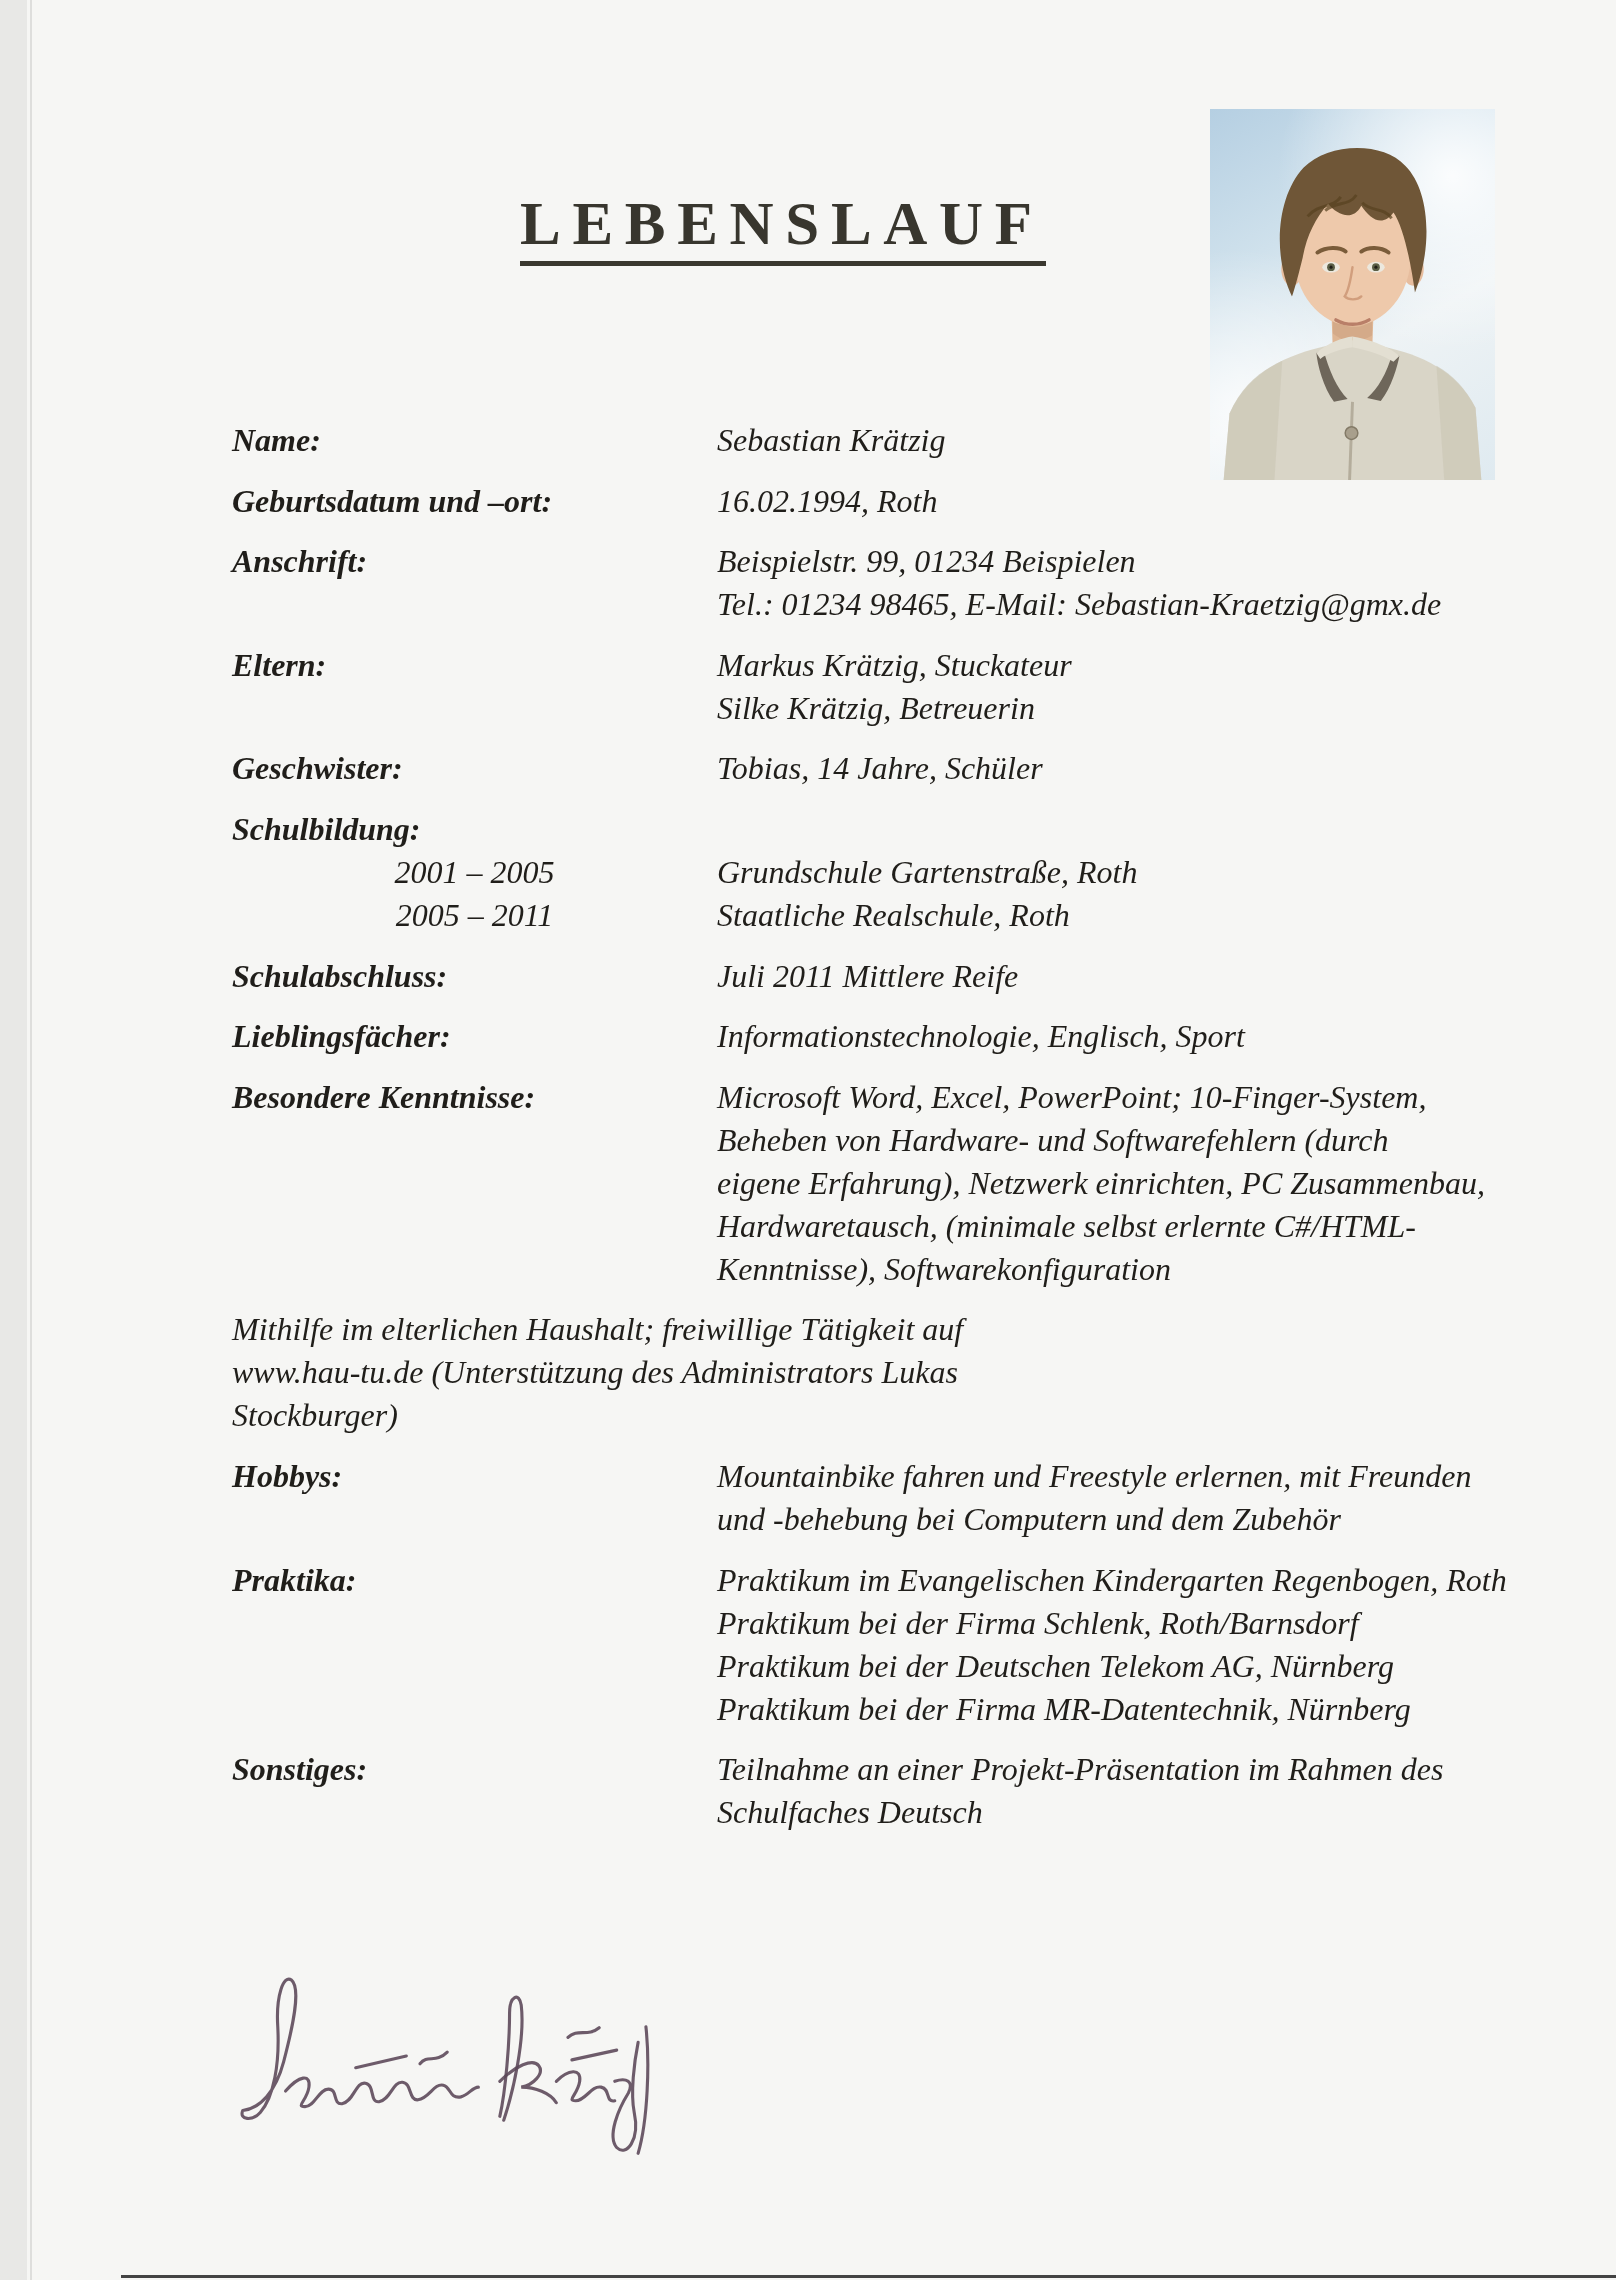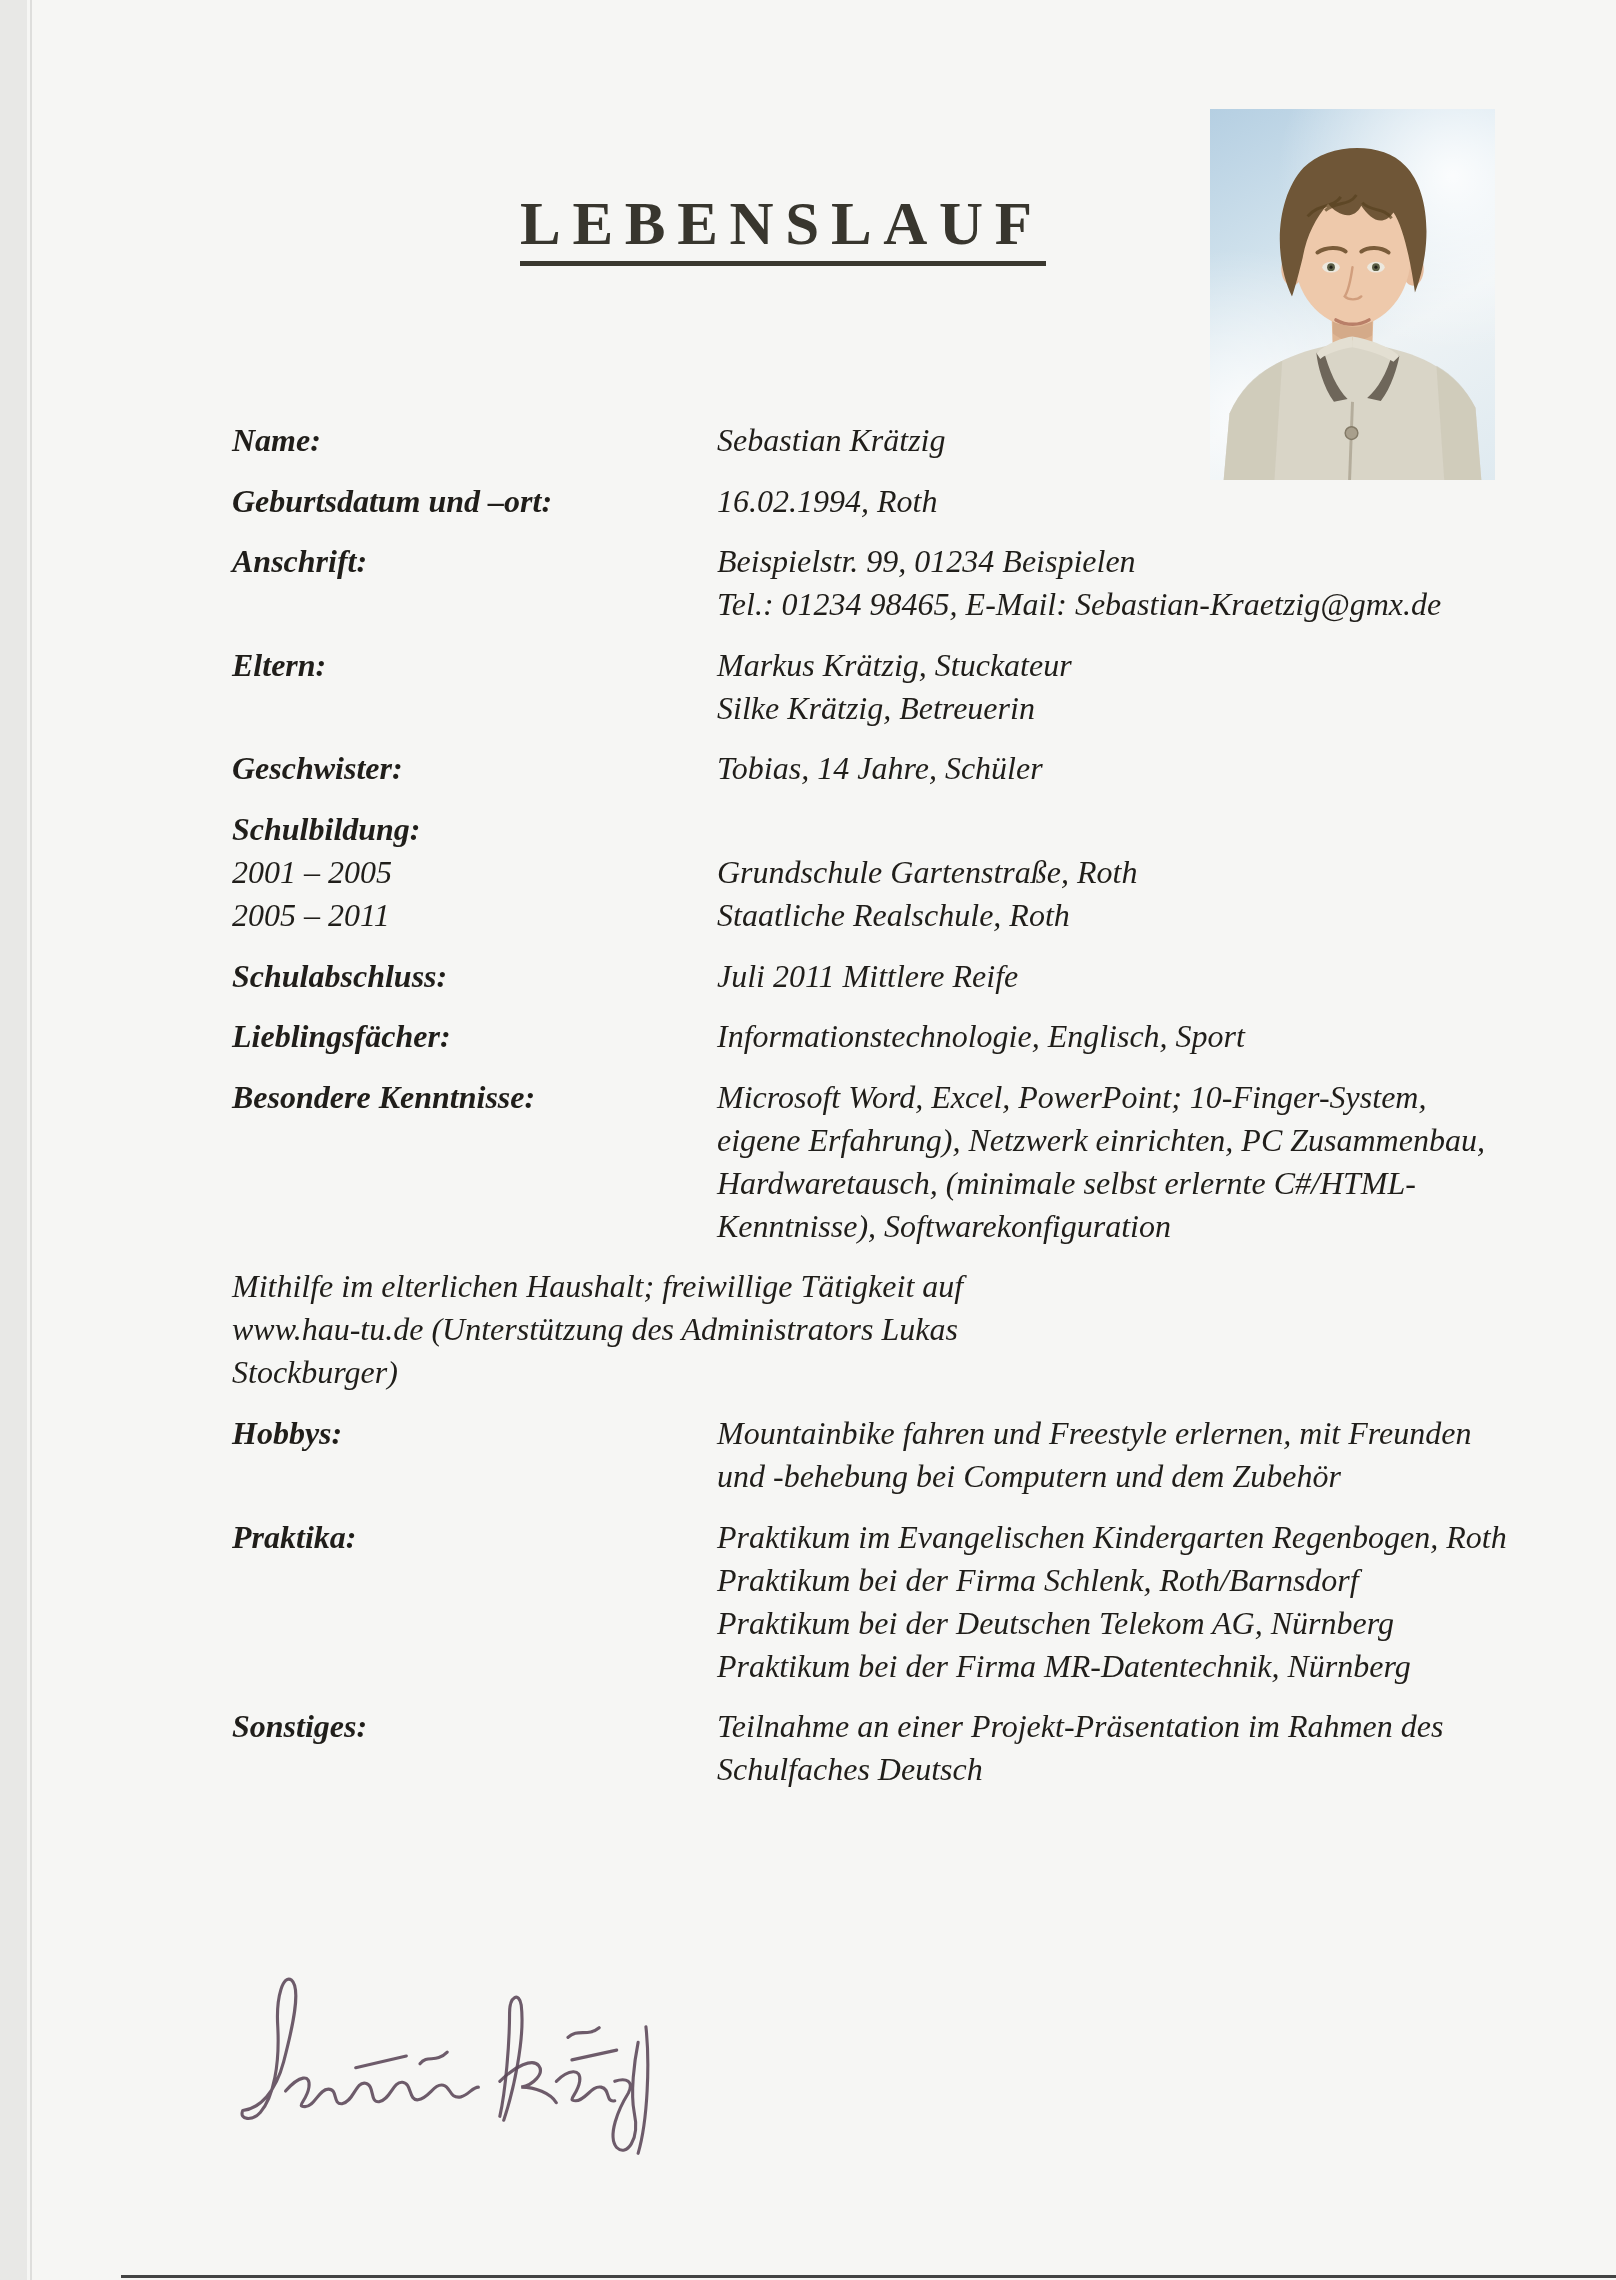--- a/index.html
+++ b/index.html
@@ -47,21 +47,21 @@
       radial-gradient(circle at 10% 80%, rgba(255,255,255,.7) 0%, rgba(255,255,255,0) 40%),
       linear-gradient(150deg,#b5cfe2 0%, #cfe1ec 32%, #eef3f5 62%, #dfeaf0 100%);
     overflow:hidden;
   }
   .photo svg { display:block; }
   
   .rows { position:absolute; left:205px; top:419px; width:1248px;font-style:italic; }
   .row { display:flex; margin-bottom:17.6px; }
   .labelcol { width:485px; flex:none; }
   .label { font-weight:bold; font-size:32px; line-height:43px; white-space:nowrap; }
-  .sublabel { font-size:32px; line-height:43px; white-space:nowrap; }
+  .sublabel { font-size:32px; line-height:43px; white-space:nowrap;text-align:center; }
   .valuecol { flex:1; }
   .valueline { font-size:32px; line-height:43px; white-space:nowrap; }
   
   .dateline {
     position:absolute; left:207px; top:1882px;
     font-size:32px; line-height:43px; white-space:nowrap;
   }
   .signature { position:absolute; left:200px; top:1943px; width:458px; height:224px; }
   .signature svg { display:block; }
 </style>
@@ -188,20 +188,21 @@
         <div class="valuecol">
           <div class="valueline">Informationstechnologie, Englisch, Sport</div>
         </div>
       </div>
       <div class="row">
         <div class="labelcol">
           <div class="label">Besondere Kenntnisse:</div>
         </div>
         <div class="valuecol">
           <div class="valueline">Microsoft Word, Excel, PowerPoint; 10-Finger-System,</div>
+          <div class="valueline">Beheben von Hardware- und Softwarefehlern (durch</div>
           <div class="valueline">eigene Erfahrung), Netzwerk einrichten, PC Zusammenbau,</div>
           <div class="valueline">Hardwaretausch, (minimale selbst erlernte C#/HTML-</div>
           <div class="valueline">Kenntnisse), Softwarekonfiguration</div>
         </div>
       </div>
       <div class="row">
         <div class="valuecol">
           <div class="valueline">Mithilfe im elterlichen Haushalt; freiwillige Tätigkeit auf</div>
           <div class="valueline">www.hau-tu.de (Unterstützung des Administrators Lukas</div>
           <div class="valueline">Stockburger)</div>

